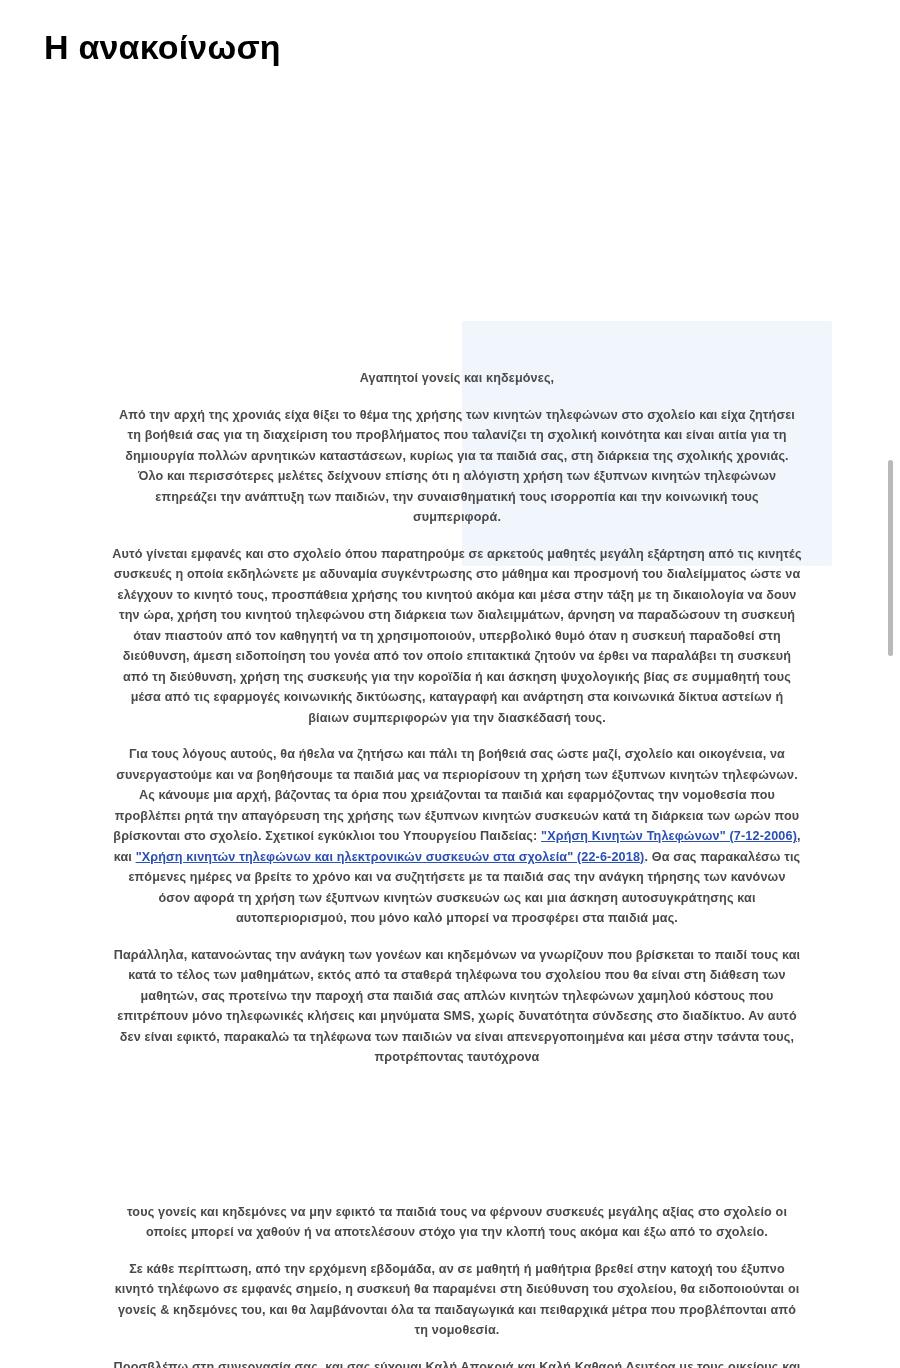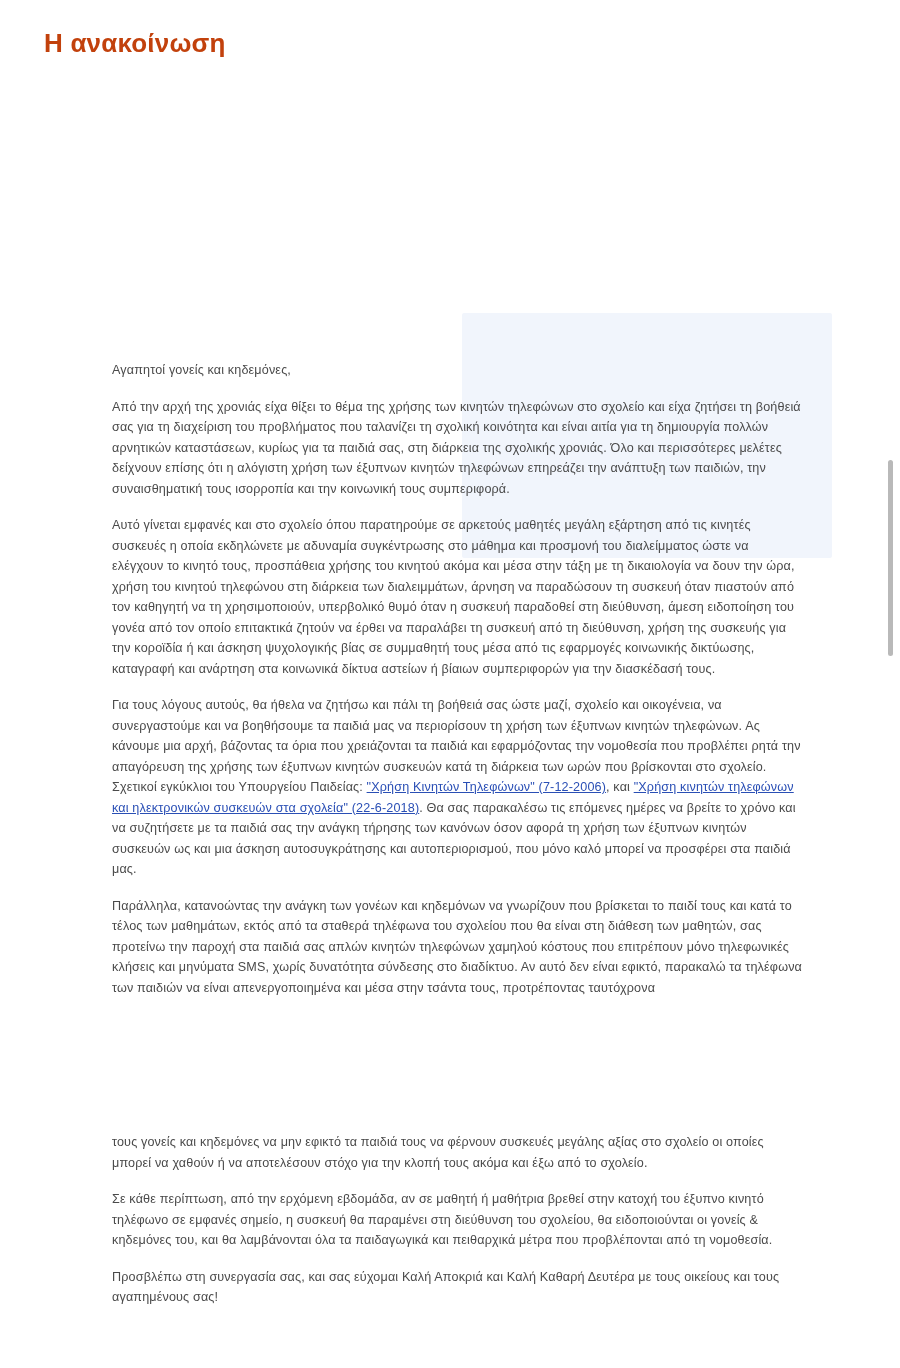--- a/index.html
+++ b/index.html
@@ -16,40 +16,41 @@
     position: relative;
     overflow: hidden;
   }
   .page {
     width: 900px;
     min-height: 1368px;
     position: relative;
     background: #ffffff;
   }
   .page-title {
-    font-size: 26px;
+    font-size: 34px;
     font-weight: bold;
-    color: #c2410c;
+    color: #000000;
     letter-spacing: 0.2px;
     margin: 28px 0 0 44px;
     font-family: "Liberation Sans", sans-serif;
   }
   .doc-body {
     margin: 56px 108px 0 112px;
     width: 690px;
     position: relative;
   }
   .para {
     font-size: 12.6px;
     line-height: 20.5px;
     color: #4a4a4a;
     margin: 0 0 16px 0;
-    text-align: left;
+    text-align: center;
     font-family: "Liberation Sans", sans-serif;
     letter-spacing: 0.15px;
+    font-weight: bold;
   }
   .para a, .doc-link {
     color: #2a4fb5;
     text-decoration: underline;
   }
   .highlight-block {
     position: absolute;
     left: 350px;
     top: 198px;
     width: 370px;

